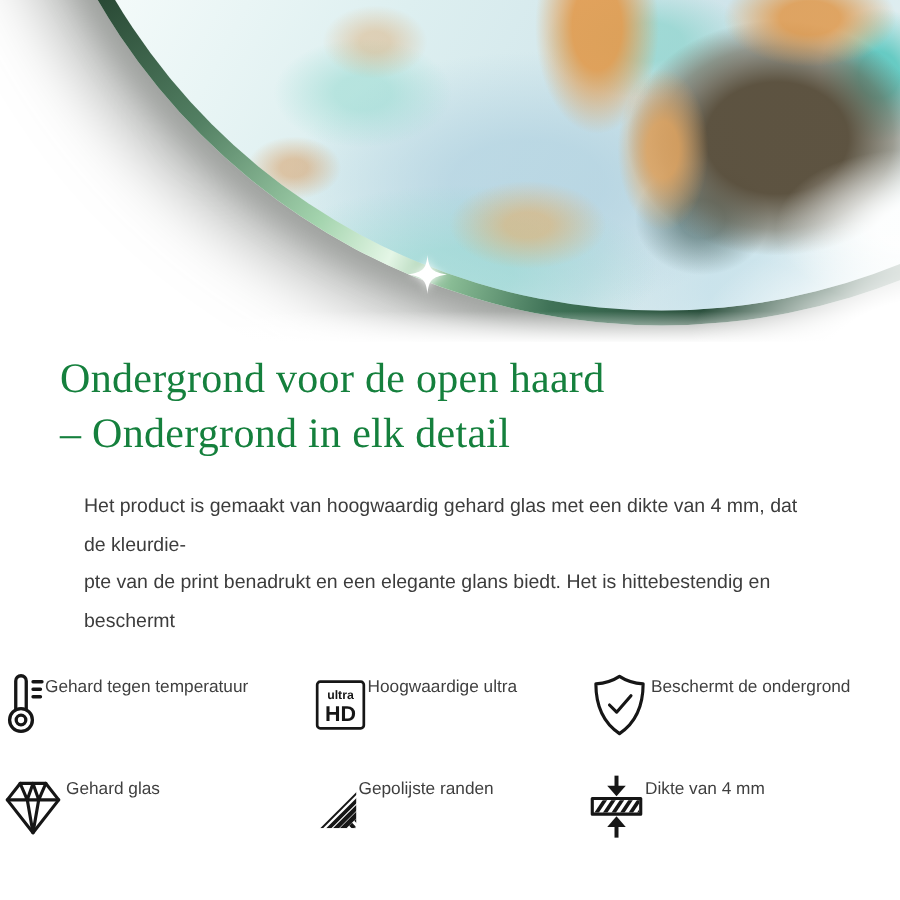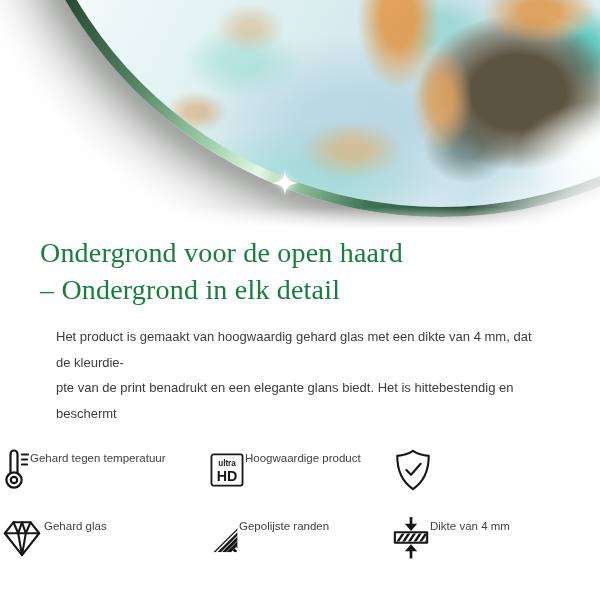--- a/index.html
+++ b/index.html
@@ -102,30 +102,31 @@
   </div>
 
   <div class="feature">
     <div class="icon-box">
       <svg width="36" height="36" viewBox="0 0 44 44">
         <rect class="icn" x="3" y="3" width="38" height="38" rx="2.5" stroke-width="2.8"></rect>
         <text class="badge-text" x="22" y="17.5" font-size="10" text-anchor="middle">ultra</text>
         <text class="badge-text" x="22" y="35" font-size="17.5" text-anchor="middle">HD</text>
       </svg>
     </div>
-    <div class="feature-label">Hoogwaardige product</div>
+    <div class="feature-label">Hoogwaardige ultra</div>
   </div>
 
   <div class="feature">
     <div class="icon-box">
       <svg width="42" height="46" viewBox="0 0 44 48">
         <path class="icn" stroke-width="2.4" d="M22 4 C26.5 7 32 8.8 38.5 9.2 C38.5 22 35.5 35 22 44 C8.5 35 5.5 22 5.5 9.2 C12 8.8 17.5 7 22 4 Z"></path>
         <path class="icn" stroke-width="2.6" d="M15 24 L20 29 L30 17.5"></path>
       </svg>
     </div>
+    <div class="feature-label">Beschermt de ondergrond</div>
   </div>
 
   <div class="feature">
     <div class="icon-box">
       <svg width="44" height="40" viewBox="0 0 46 42">
         <path class="icn" stroke-width="2.1" d="M5 16 L14 4.5 H32 L41 16 L23 39 Z"></path>
         <path class="icn" stroke-width="1.9" d="M5 16 H41 M14 4.5 L19 16 L23 4.5 L27 16 L32 4.5 M19 16 L23 39 M27 16 L23 39"></path>
       </svg>
     </div>
     <div class="feature-label">Gehard glas</div>

